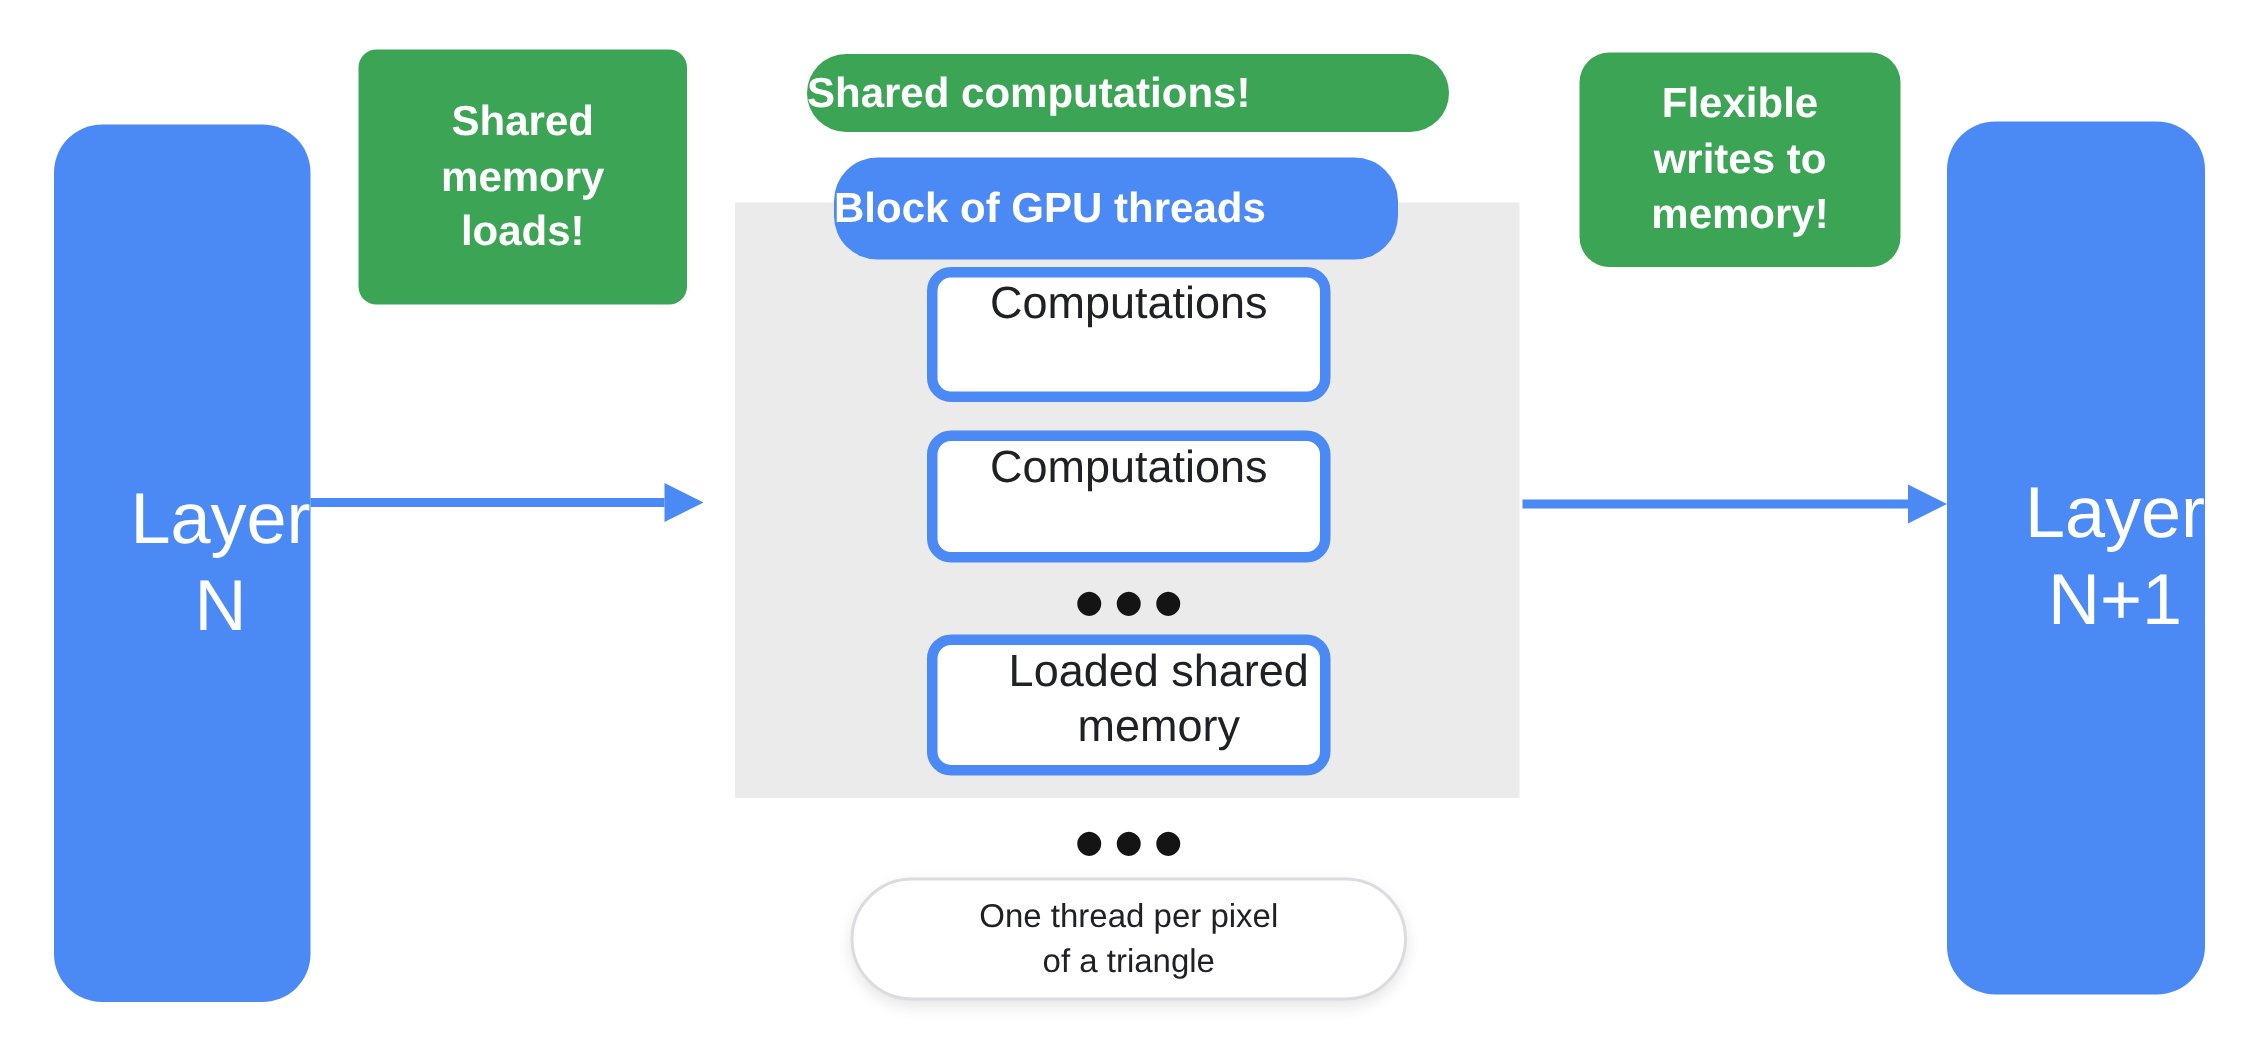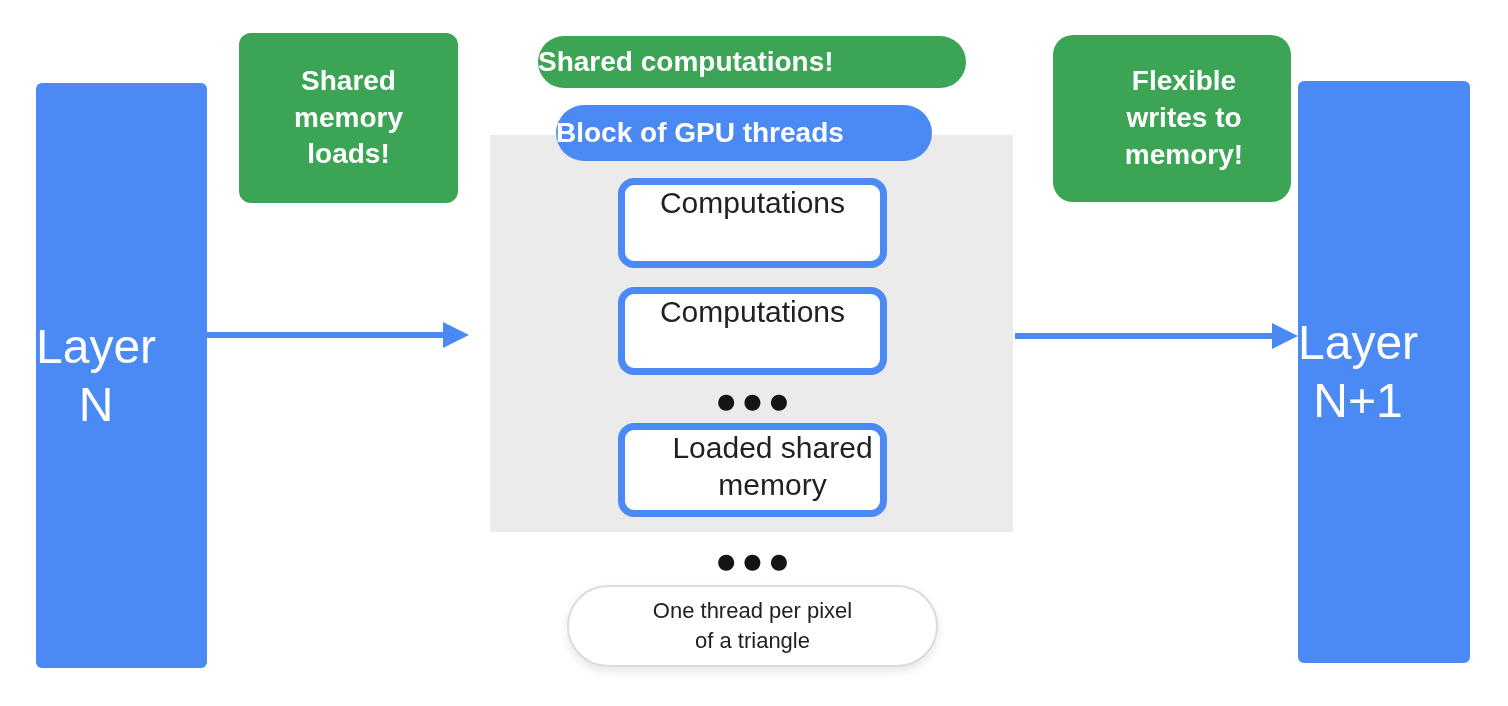--- a/index.html
+++ b/index.html
@@ -9,24 +9,24 @@
     height: 706px;
     overflow: hidden;
     background: #ffffff;
     font-family: "Liberation Sans", "DejaVu Sans", sans-serif;
   }
 
   
   .layer-box {
     position: absolute;
     background: var(--blue);
-    border-radius: 6px;
-    display: flex;
-    align-items: center;
-    justify-content: flex-start;
+    border-radius: 32px;
+    display: flex;
+    align-items: center;
+    justify-content: flex-end;
   }
   .layer-n  { left: 36px;   top: 83px; width: 171px; height: 585px; }
   .layer-n1 { left: 1298px; top: 81px; width: 172px; height: 582px; }
   .layer-label {
     color: #ffffff;
     font-size: 48px;
     font-weight: 400;
     line-height: 1.2;
     text-align: center;
     white-space: pre-line;
@@ -35,42 +35,42 @@
   
   .note {
     position: absolute;
     background: var(--green);
     border-radius: 20px;
     display: flex;
     align-items: center;
     justify-content: center;
   }
   .note-left  { left: 239px;  top: 33px; width: 219px; height: 170px; border-radius: 12px; }
-  .note-right { left: 1053px; top: 35px; width: 214px; height: 167px; padding-left: 24px; }
+  .note-right { left: 1053px; top: 35px; width: 214px; height: 143px; }
   .note-label {
     color: #ffffff;
     font-size: 28px;
     font-weight: 700;
     line-height: 1.32;
     text-align: center;
     white-space: pre-line;
   }
 
   
   .pill {
     position: absolute;
     display: flex;
     align-items: center;
     color: #ffffff;
     font-size: 28px;
     font-weight: 700;
     white-space: nowrap;
   }
   .green-pill { left: 538px; top: 36px;  width: 428px; height: 52px; border-radius: 26px; background: var(--green); z-index: 3; }
-  .blue-pill  { left: 556px; top: 105px; width: 376px; height: 56px; border-radius: 29px; background: var(--blue);  z-index: 3; }
+  .blue-pill  { left: 556px; top: 105px; width: 376px; height: 68px; border-radius: 29px; background: var(--blue);  z-index: 3; }
 
   
   .gray-block {
     position: absolute;
     left: 490px; top: 135px; width: 523px; height: 397px;
     background: var(--gray-block);
     z-index: 0;
   }
 
   

